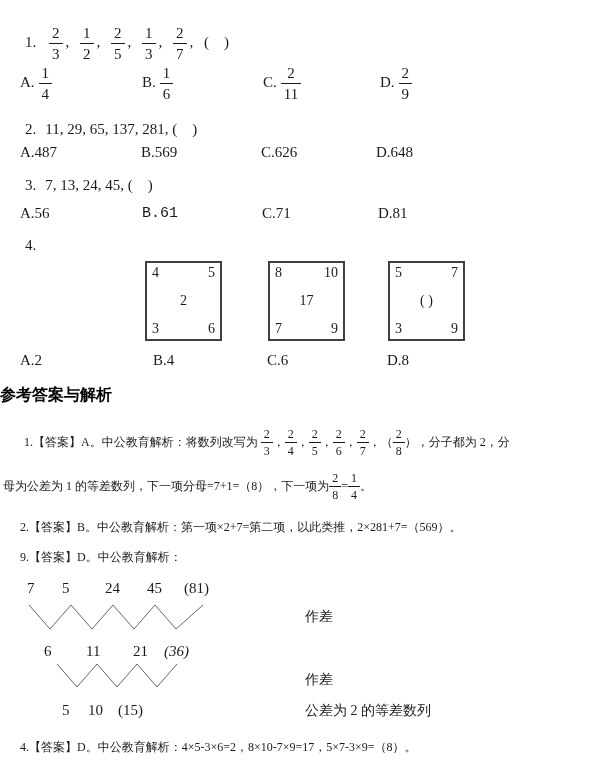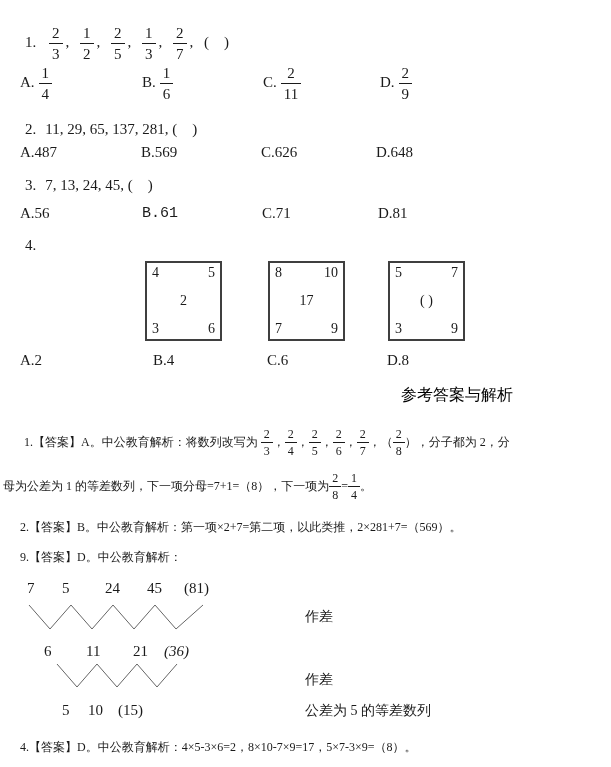--- a/index.html
+++ b/index.html
@@ -18,21 +18,21 @@
   .frac .fn { display:block; border-bottom:1px solid #1a1a1a; padding:0 3px 1px 3px; }
   .frac .fd { display:block; padding:1px 3px 0 3px; }
   .seq-sep { margin:0 7px 0 3px; }
   .opt-label { margin-right:4px; }
   .numbox { position:absolute; width:77px; height:80px; border:2px solid #3f3f3f; background:#ffffff; font-size:14px; }
   .numbox .tl { position:absolute; top:2px; left:5px; }
   .numbox .tr { position:absolute; top:2px; right:5px; }
   .numbox .bl { position:absolute; bottom:2px; left:5px; }
   .numbox .br { position:absolute; bottom:2px; right:5px; }
   .numbox .ctr { position:absolute; left:0; right:0; top:50%; transform:translateY(-50%); text-align:center; }
-  .heading { left:0; width:513px; text-align:right; font-weight:normal; font-size:16px;
+  .heading { left:0; width:513px; text-align:left; font-weight:bold; font-size:16px;
              font-family:"Liberation Sans","DejaVu Sans",sans-serif; color:#000; }
   .dg-num { font-size:15px; }
   .dg-label { font-size:14px; }
   svg.zigzag { position:absolute; overflow:visible; }
 </style>
 </head>
 <body>
 
 <div class="page">
 
@@ -136,17 +136,17 @@
   <span class="abs dg-num" style="top:643px;left:164px;font-style:italic;">(36)</span>
 
   <svg class="zigzag" style="top:661px;left:25px;" width="160" height="30">
     <polyline points="32,3 52,26 72,3 92,26 112,3 132,26 152,3" fill="none" stroke="#666666" stroke-width="1"></polyline>
   </svg>
   <span class="abs dg-label" style="top:671px;left:305px;">作差</span>
 
   <span class="abs dg-num" style="top:702px;left:62px;">5</span>
   <span class="abs dg-num" style="top:702px;left:88px;">10</span>
   <span class="abs dg-num" style="top:702px;left:118px;">(15)</span>
-  <span class="abs dg-label" style="top:702px;left:305px;">公差为 5 的等差数列</span>
+  <span class="abs dg-label" style="top:702px;left:305px;">公差为 2 的等差数列</span>
 
   <div class="abs aline" style="top:739px;left:20px;">4.【答案】D。中公教育解析：4×5-3×6=2，8×10-7×9=17，5×7-3×9=（8）。</div>
 
 </div>
 
 </body></html>

